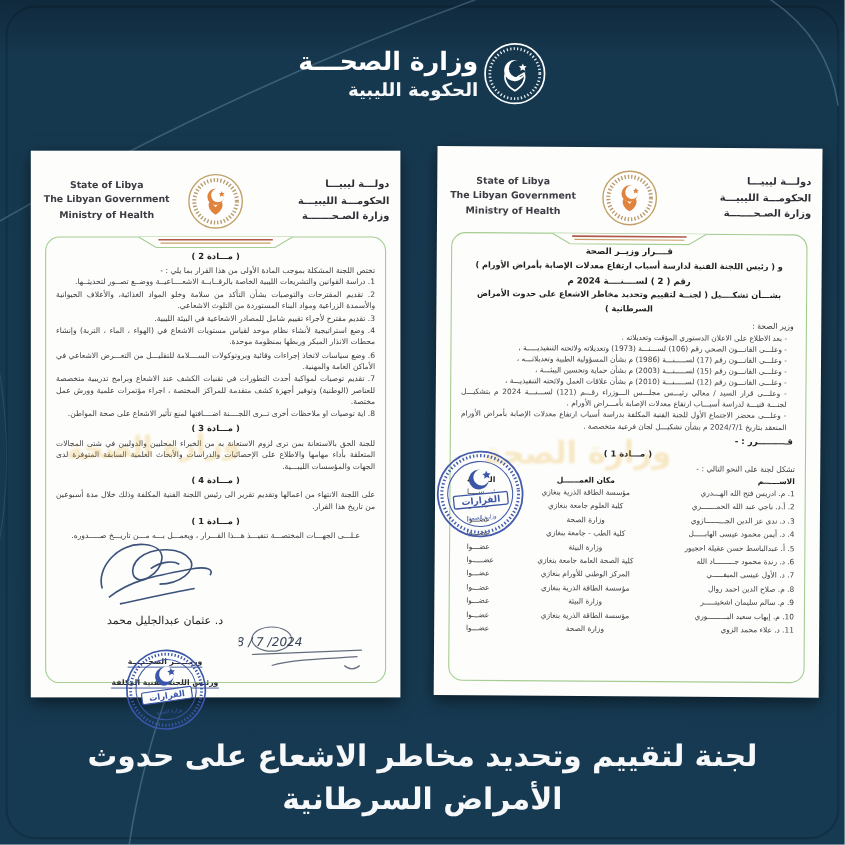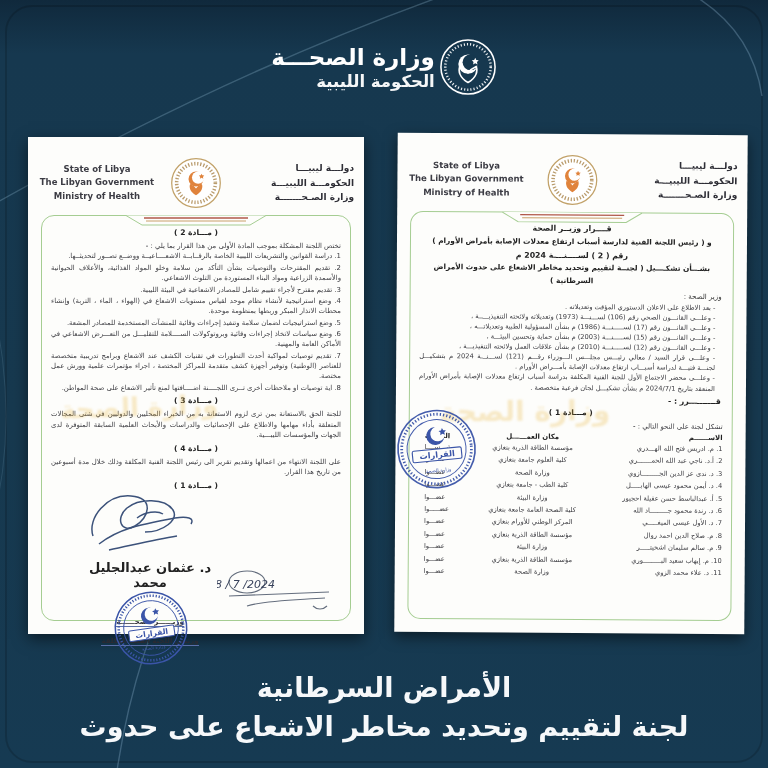--- a/index.html
+++ b/index.html
@@ -32,21 +32,21 @@
   .body-txt{font-size:6.9px;line-height:1.52;text-align:justify;color:#3b3b40;}
   .body-txt.center{text-align:center;}
   .li-item{font-size:6.9px;line-height:1.5;text-align:justify;color:#3b3b40;margin-bottom:1px;}
   .watermark{position:absolute;direction:rtl;font-weight:bold;color:#e7b43c;opacity:.28;
              filter:blur(1px);pointer-events:none;white-space:nowrap;}
 
   
   .sig-zone{position:relative;height:150px;}
   .sig-svg{position:absolute;left:28px;top:-6px;}
   .sig-name{position:absolute;left:34px;top:66px;width:130px;text-align:center;direction:rtl;}
-  .sig-name .n1{font-size:13px;font-weight:bold;color:#222;}
+  .sig-name .n1{font-size:10px;font-weight:normal;color:#222;}
   .sig-name .n2,.sig-name .n3{font-size:7px;font-weight:bold;color:#2b2b33;border-bottom:1px solid #5a6fa8;display:inline-block;margin-top:2px;}
   .stamp{position:absolute;}
   .stamp-left{left:62px;top:96px;width:76px;height:76px;transform:rotate(-8deg);}
   .date-note{position:absolute;right:4px;top:72px;width:120px;height:56px;}
 
   
   .r-title{font-size:7.8px;font-weight:bold;color:#222;text-align:center;line-height:1.75;}
   .r-title.small{font-size:7.4px;}
   .salute{font-size:7px;color:#333;margin:4px 2px 2px;text-align:right;}
   .pre-item{font-size:6.7px;line-height:1.5;color:#3b3b40;text-align:justify;padding-right:8px;}
@@ -122,30 +122,30 @@
       </svg>
 
       <div class="watermark" style="top:176px;left:18px;font-size:26px;transform:rotate(-2deg);">وزارة الصحة</div>
 
       <div class="art-title">( مـــادة 2 )</div>
       <div class="body-txt">تختص اللجنة المشكلة بموجب المادة الأولى من هذا القرار بما يلي : -</div>
       <div class="li-item">1. دراسة القوانين والتشريعات الليبية الخاصة بالرقــابــة الاشعــــاعيــة ووضــع تصــور لتحديثــها.</div>
       <div class="li-item">2. تقديم المقترحات والتوصيات بشأن التأكد من سلامة وخلو المواد الغذائية، والأعلاف الحيوانية والأسمدة الزراعية ومواد البناء المستوردة من التلوث الاشعاعي.</div>
       <div class="li-item">3. تقديم مقترح لأجراء تقييم شامل للمصادر الاشعاعية في البيئة الليبية.</div>
       <div class="li-item">4. وضع استراتيجية لأنشاء نظام موحد لقياس مستويات الاشعاع في (الهواء ، الماء ، التربة) وإنشاء محطات الانذار المبكر وربطها بمنظومة موحدة.</div>
-      <div class="li-item">5. وضع استراتيجيات لضمان سلامة وتنفيذ إجراءات وقائية للمنشآت المستخدمة للمصادر المشعة.</div>
       <div class="li-item">6. وضع سياسات لاتخاذ إجراءات وقائية وبروتوكولات الســــلامة للتقليـــل من التعـــرض الاشعاعي في الأماكن العامة والمهنية.</div>
       <div class="li-item">7. تقديم توصيات لمواكبة أحدث التطورات في تقنيات الكشف عند الاشعاع وبرامج تدريبية متخصصة للعناصر (الوطنية) وتوفير أجهزة كشف متقدمة للمراكز المختصة ، اجراء مؤتمرات علمية وورش عمل مختصة.</div>
       <div class="li-item">8. اية توصيات او ملاحظات أخرى تــرى اللجــــنة اضــــافتها لمنع تأثير الاشعاع على صحة المواطن.</div>
 
       <div class="art-title">( مـــادة 3 )</div>
       <div class="body-txt">للجنة الحق بالاستعانة بمن ترى لزوم الاستعانة به من الخبراء المحليين والدوليين في شتى المجالات المتعلقة بأداء مهامها والاطلاع على الإحصائيات والدراسات والأبحاث العلمية السابقة المتوفرة لدى الجهات والمؤسسات الليبـــية.</div>
       <div class="art-title">( مـــادة 4 )</div>
       <div class="body-txt">على اللجنة الانتهاء من اعمالها وتقديم تقرير الى رئيس اللجنة الفنية المكلفة وذلك خلال مدة أسبوعين من تاريخ هذا القرار.</div>
       <div class="art-title">( مـــادة 1 )</div>
+      <div class="body-txt center">عـلـــى الجهـــات المختصـــة تنفيـــذ هـــذا القـــرار ، ويعمـــل بـــه مـــن تاريـــخ صـــــدوره.</div>
 
       <div class="sig-zone">
         <svg class="sig-svg" width="130" height="78" viewBox="0 0 130 78">
           <g fill="none" stroke="#2c4470" stroke-width="1.5" opacity=".92">
             <path d="M14 48 C8 30 28 6 52 8 C76 10 70 30 56 38 C42 46 36 30 48 20 C60 10 86 10 94 22 C100 32 84 44 66 44"></path>
             <path d="M20 56 C40 40 64 36 96 30 C108 28 116 30 112 36"></path>
             <path d="M30 62 C50 58 74 52 98 48"></path>
             <path d="M58 30 C66 24 78 22 84 26"></path>
           </g>
         </svg>
@@ -305,17 +305,17 @@
         <circle cx="53.2" cy="31.8" r="9" fill="#fdfdfb"></circle>
         <path d="M59 25 l1.4 2.9 3.2 .4 -2.3 2.2 .6 3.1 -2.9 -1.5 -2.8 1.5 .5 -3.1 -2.2 -2.2 3.1 -.4 z" fill="#3b55a8"></path>
         <rect x="20" y="50" width="60" height="14" rx="2" fill="#fdfdfb" stroke="#3b55a8" stroke-width="1.4"></rect>
         <text x="50" y="60.5" text-anchor="middle" font-size="10" font-weight="bold" fill="#3b55a8">القرارات</text>
         <text x="50" y="78" text-anchor="middle" font-size="6" fill="#3b55a8">وزارة الصحة</text>
       </svg>
     </div>
   </div>
 
   <div class="caption">
+    <div>لجنة لتقييم وتحديد مخاطر الاشعاع على حدوث</div>
     <div>الأمراض السرطانية</div>
-    <div>لجنة لتقييم وتحديد مخاطر الاشعاع على حدوث</div>
   </div>
 
 </div>
 
 </body></html>

